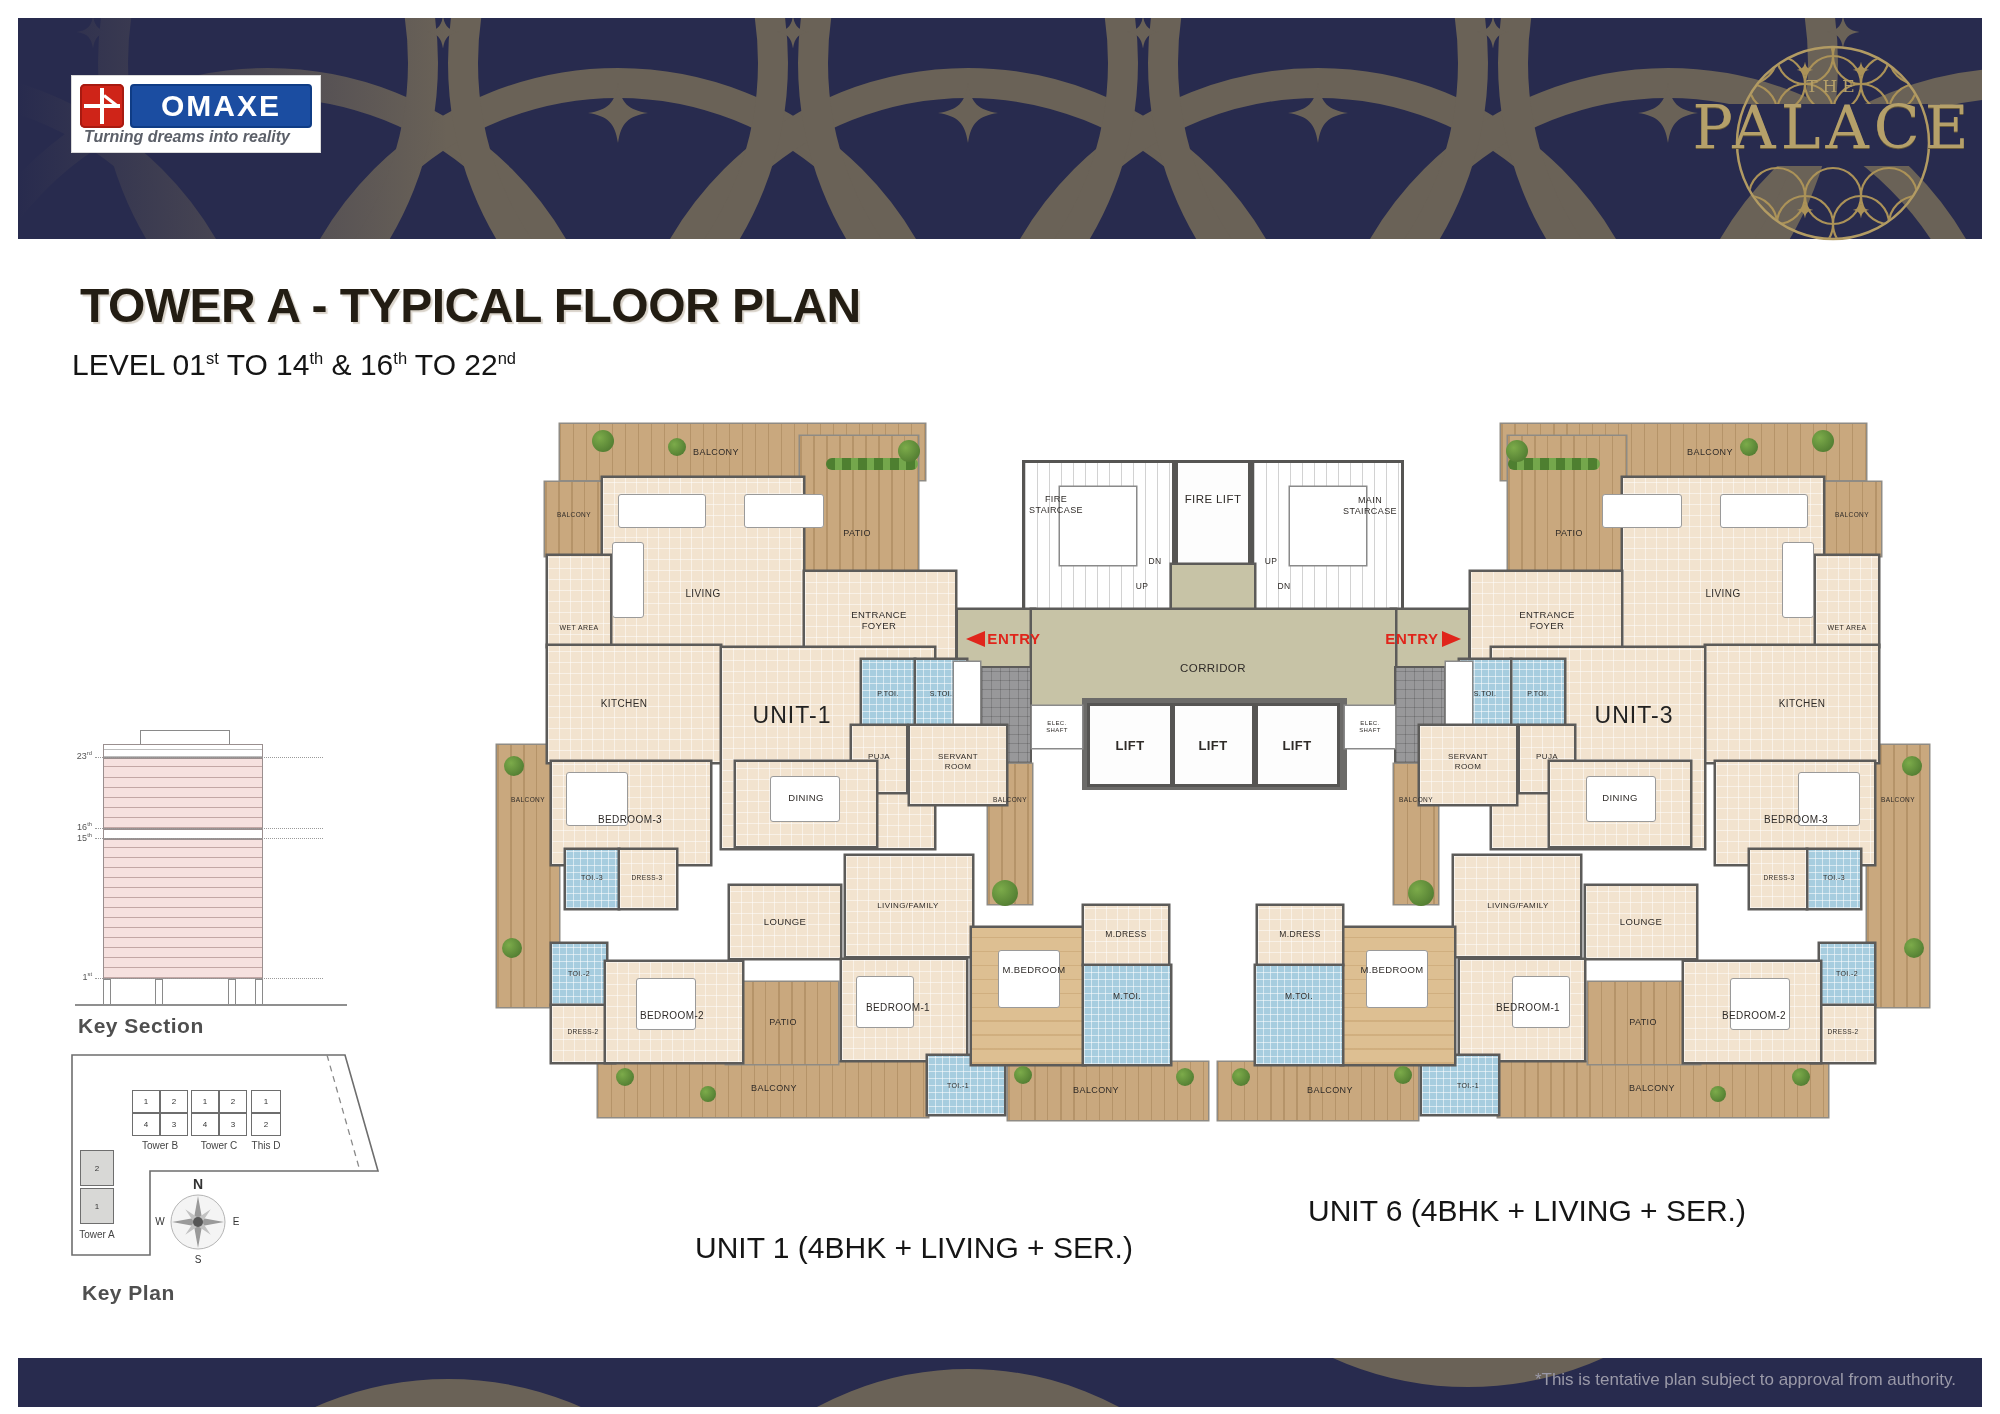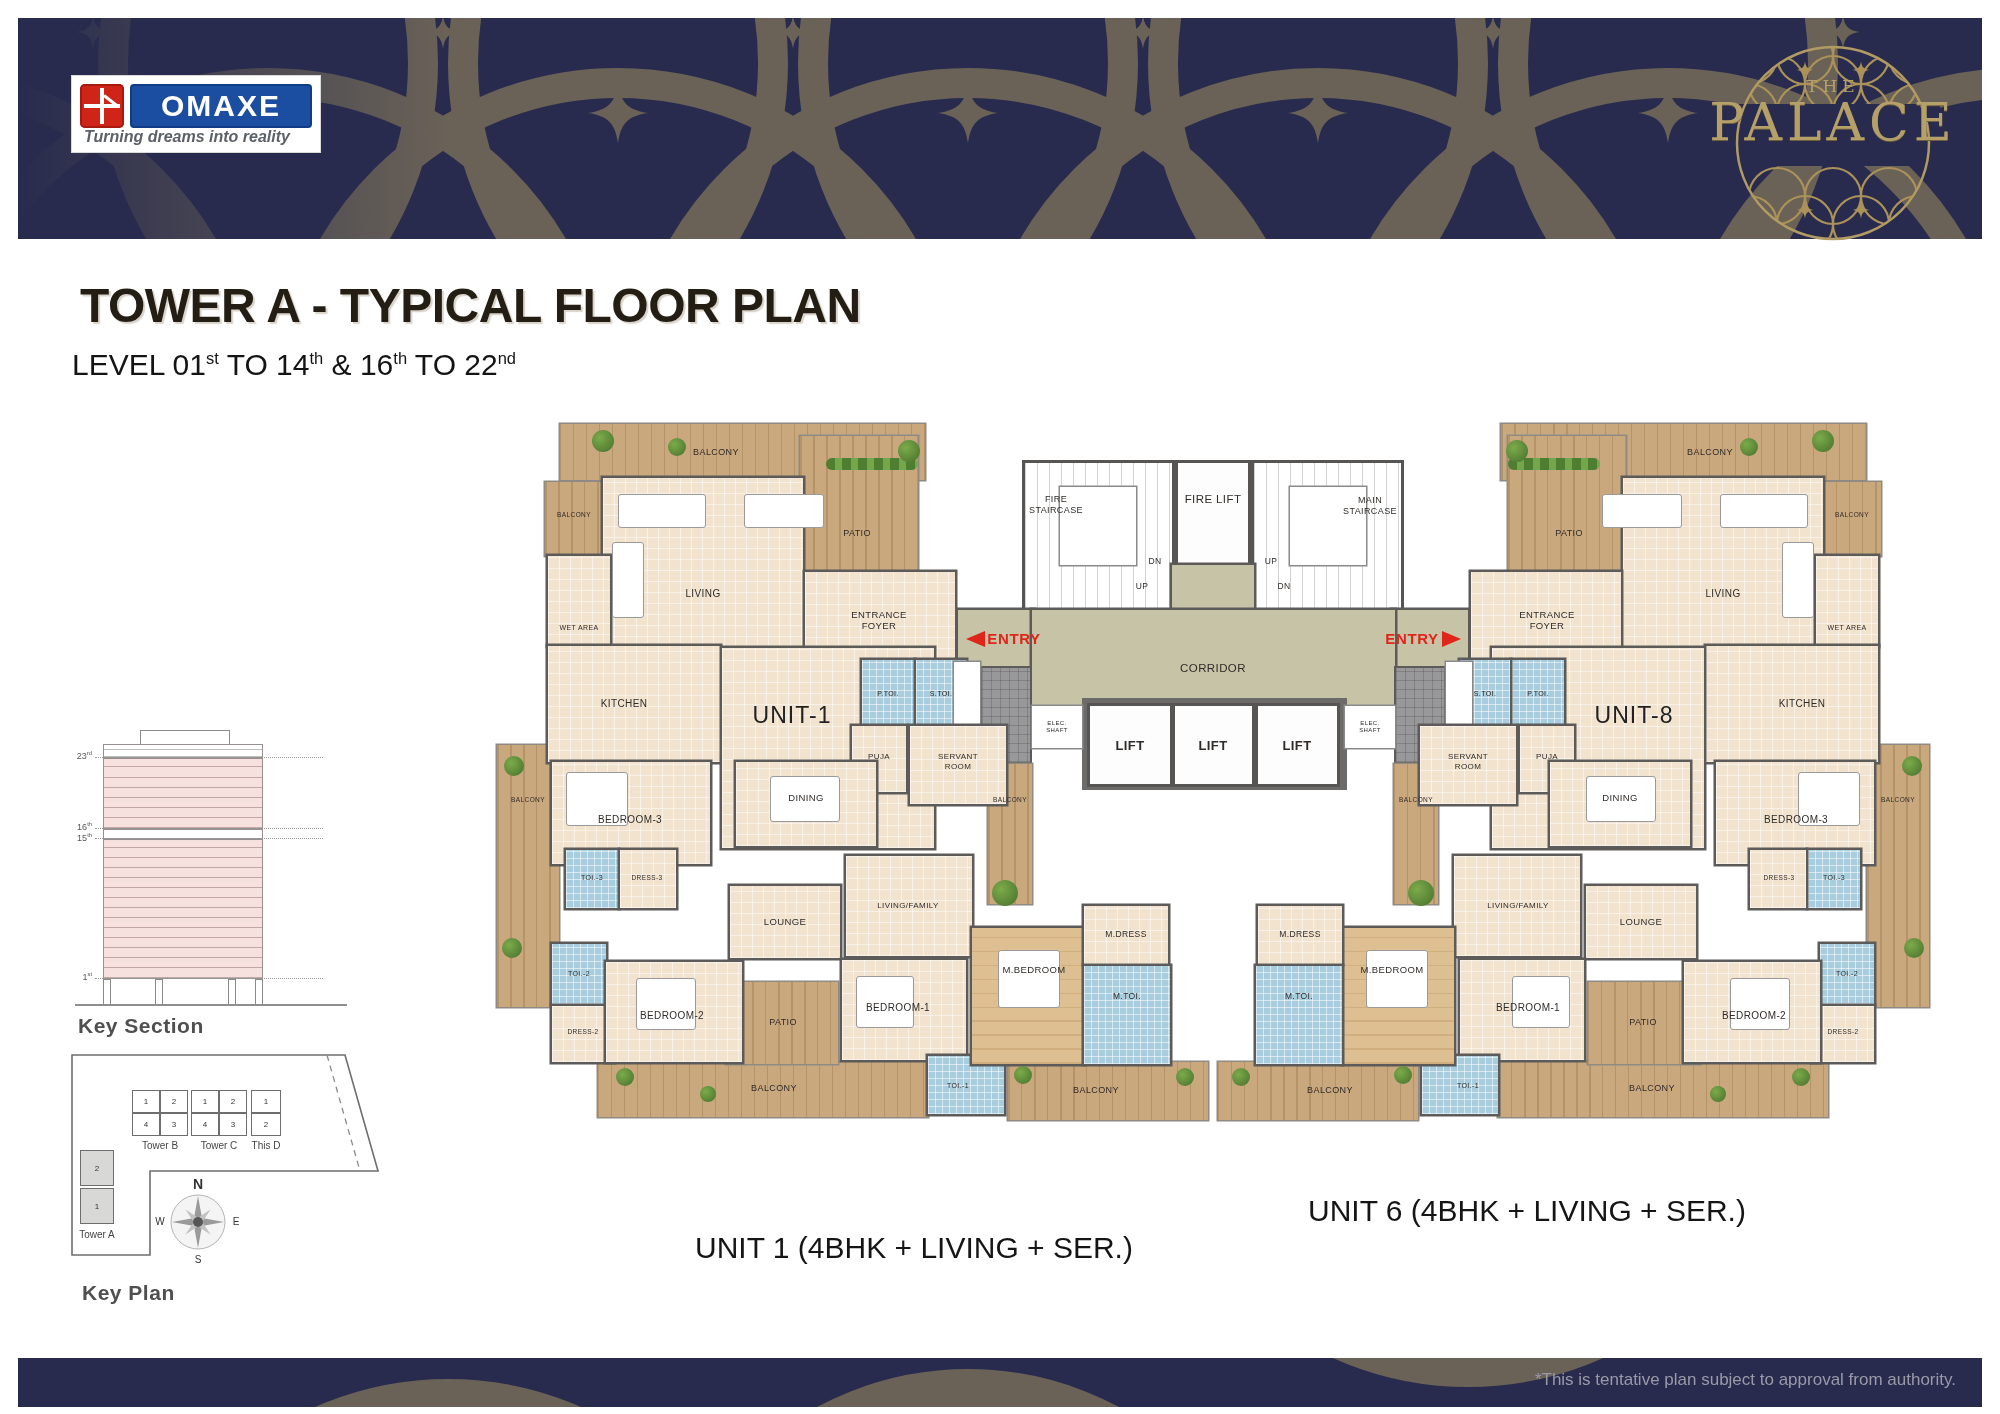--- a/index.html
+++ b/index.html
@@ -22,21 +22,21 @@
               border:2px solid #0f3c85;border-radius:4px;box-sizing:border-box;
               display:flex;align-items:center;justify-content:center;}
   .omaxe-band span{color:#fff;font-weight:bold;font-size:30px;letter-spacing:2px;}
   .omaxe-tag{position:absolute;left:12px;top:52px;width:232px;font-size:16px;font-weight:bold;
              font-style:italic;color:#5c6069;}
   
   .palace{position:absolute;left:1718px;top:26px;width:230px;height:230px;}
   .palace-the{position:absolute;left:1733px;top:76px;width:200px;text-align:center;
               font-family:"DejaVu Serif",serif;font-size:17px;letter-spacing:5px;color:#b5a06a;}
   .palace-name{position:absolute;left:1673px;top:92px;width:320px;text-align:center;
-               font-family:"DejaVu Serif",serif;font-size:52px;letter-spacing:5px;color:#b5a06a;
+               font-family:"DejaVu Serif",serif;font-size:60px;letter-spacing:5px;color:#b5a06a;
                text-shadow:0 1px 0 #6e5f3c;}
   
   .title{position:absolute;left:80px;top:278px;font-size:48px;font-weight:bold;color:#231d13;
          letter-spacing:-.5px;text-shadow:2px 2px 1px rgba(185,175,158,.55);}
   .subtitle{position:absolute;left:72px;top:348px;font-size:30px;color:#141414;}
   .subtitle .sup{font-size:55%;vertical-align:super;}
   
   .ks-roof{position:absolute;left:140px;top:730px;width:88px;height:14px;background:#fff;border:1.5px solid #8a8a8a;}
   .ks-band{position:absolute;left:103px;width:160px;border:1px solid #9a8f8f;box-sizing:border-box;}
   .ks-white{background:#fff;}
@@ -417,21 +417,21 @@
       <span class="pl " style="left: 1723px; top: 594px; font-size: 10px;">LIVING</span>
       <span class="pl " style="left: 879px; top: 620px; font-size: 9.5px;">ENTRANCE
 FOYER</span>
       <span class="pl " style="left: 1547px; top: 620px; font-size: 9.5px;">ENTRANCE
 FOYER</span>
       <span class="pl " style="left: 579px; top: 628px; font-size: 7px;">WET AREA</span>
       <span class="pl " style="left: 1847px; top: 628px; font-size: 7px;">WET AREA</span>
       <span class="pl " style="left: 624px; top: 704px; font-size: 10px;">KITCHEN</span>
       <span class="pl " style="left: 1802px; top: 704px; font-size: 10px;">KITCHEN</span>
       <span class="pl unit" style="left: 792px; top: 716px; font-size: 23px;">UNIT-1</span>
-      <span class="pl unit" style="left: 1634px; top: 716px; font-size: 23px;">UNIT-8</span>
+      <span class="pl unit" style="left: 1634px; top: 716px; font-size: 23px;">UNIT-3</span>
       <span class="pl " style="left: 888px; top: 694px; font-size: 7px;">P.TOI.</span>
       <span class="pl " style="left: 1538px; top: 694px; font-size: 7px;">P.TOI.</span>
       <span class="pl " style="left: 941px; top: 694px; font-size: 7px;">S.TOI.</span>
       <span class="pl " style="left: 1485px; top: 694px; font-size: 7px;">S.TOI.</span>
       <span class="pl " style="left: 879px; top: 757px; font-size: 8px;">PUJA</span>
       <span class="pl " style="left: 1547px; top: 757px; font-size: 8px;">PUJA</span>
       <span class="pl " style="left: 958px; top: 762px; font-size: 8px;">SERVANT
 ROOM</span>
       <span class="pl " style="left: 1468px; top: 762px; font-size: 8px;">SERVANT
 ROOM</span>

